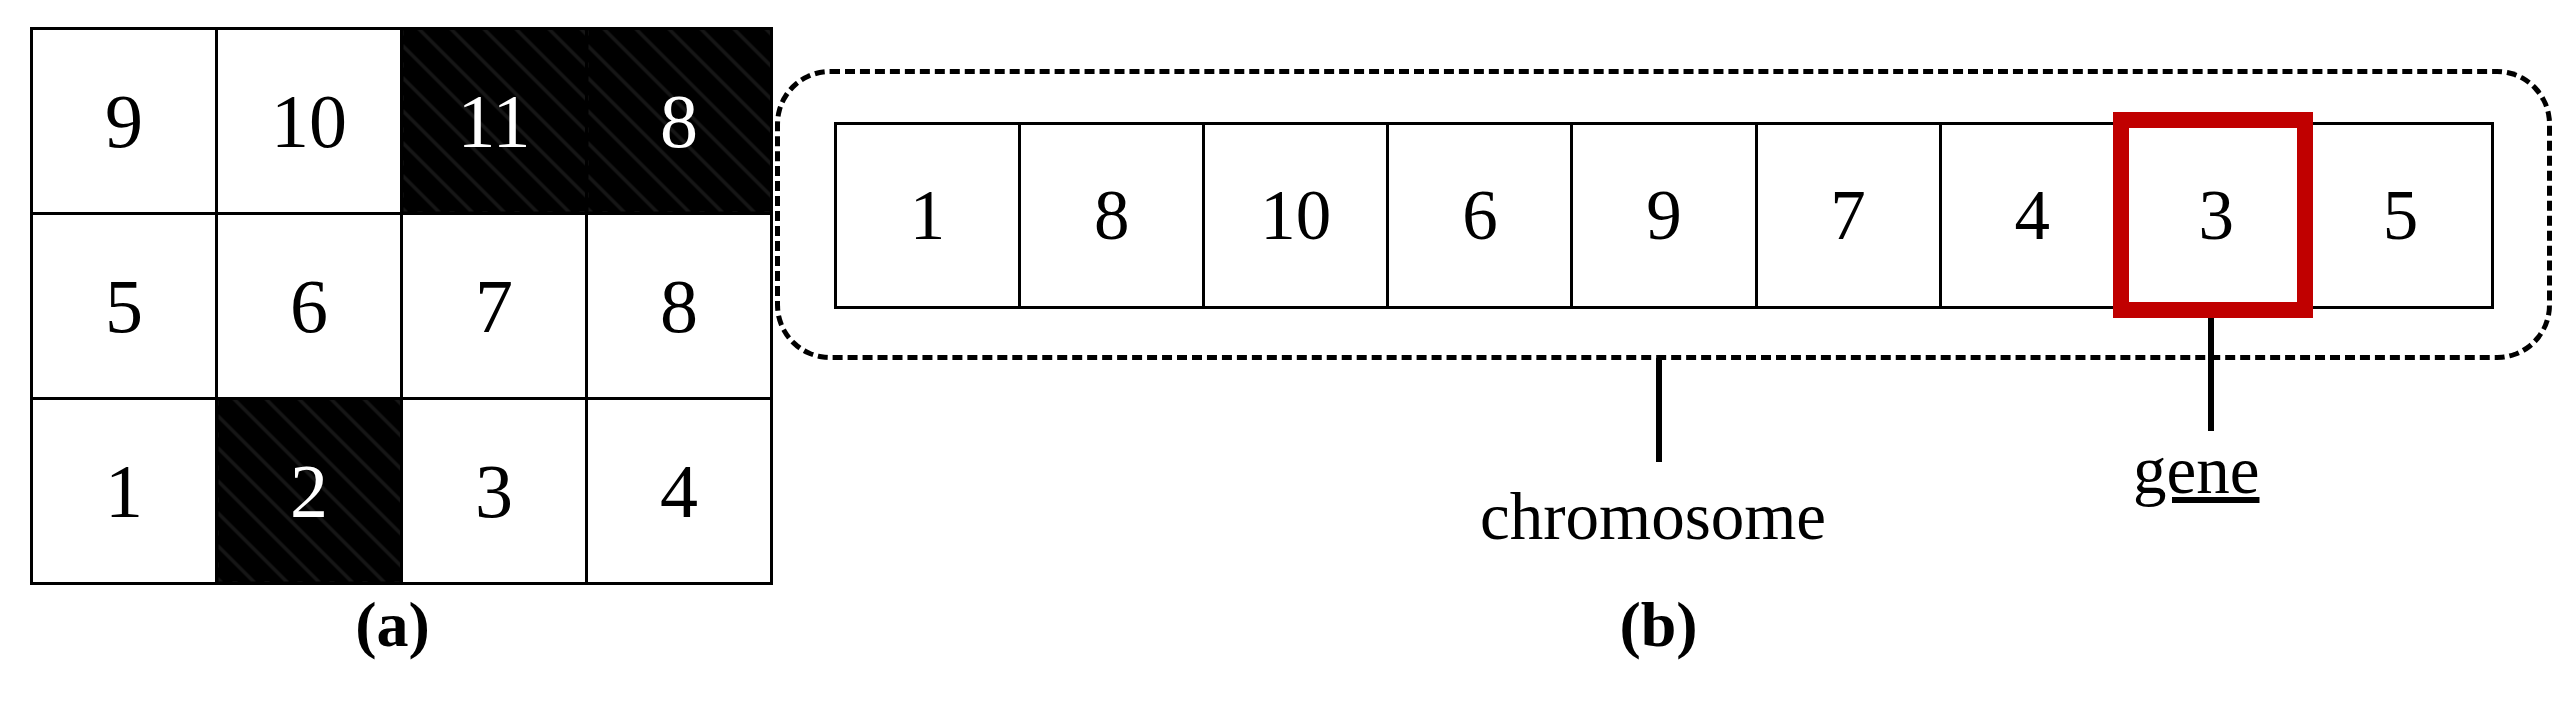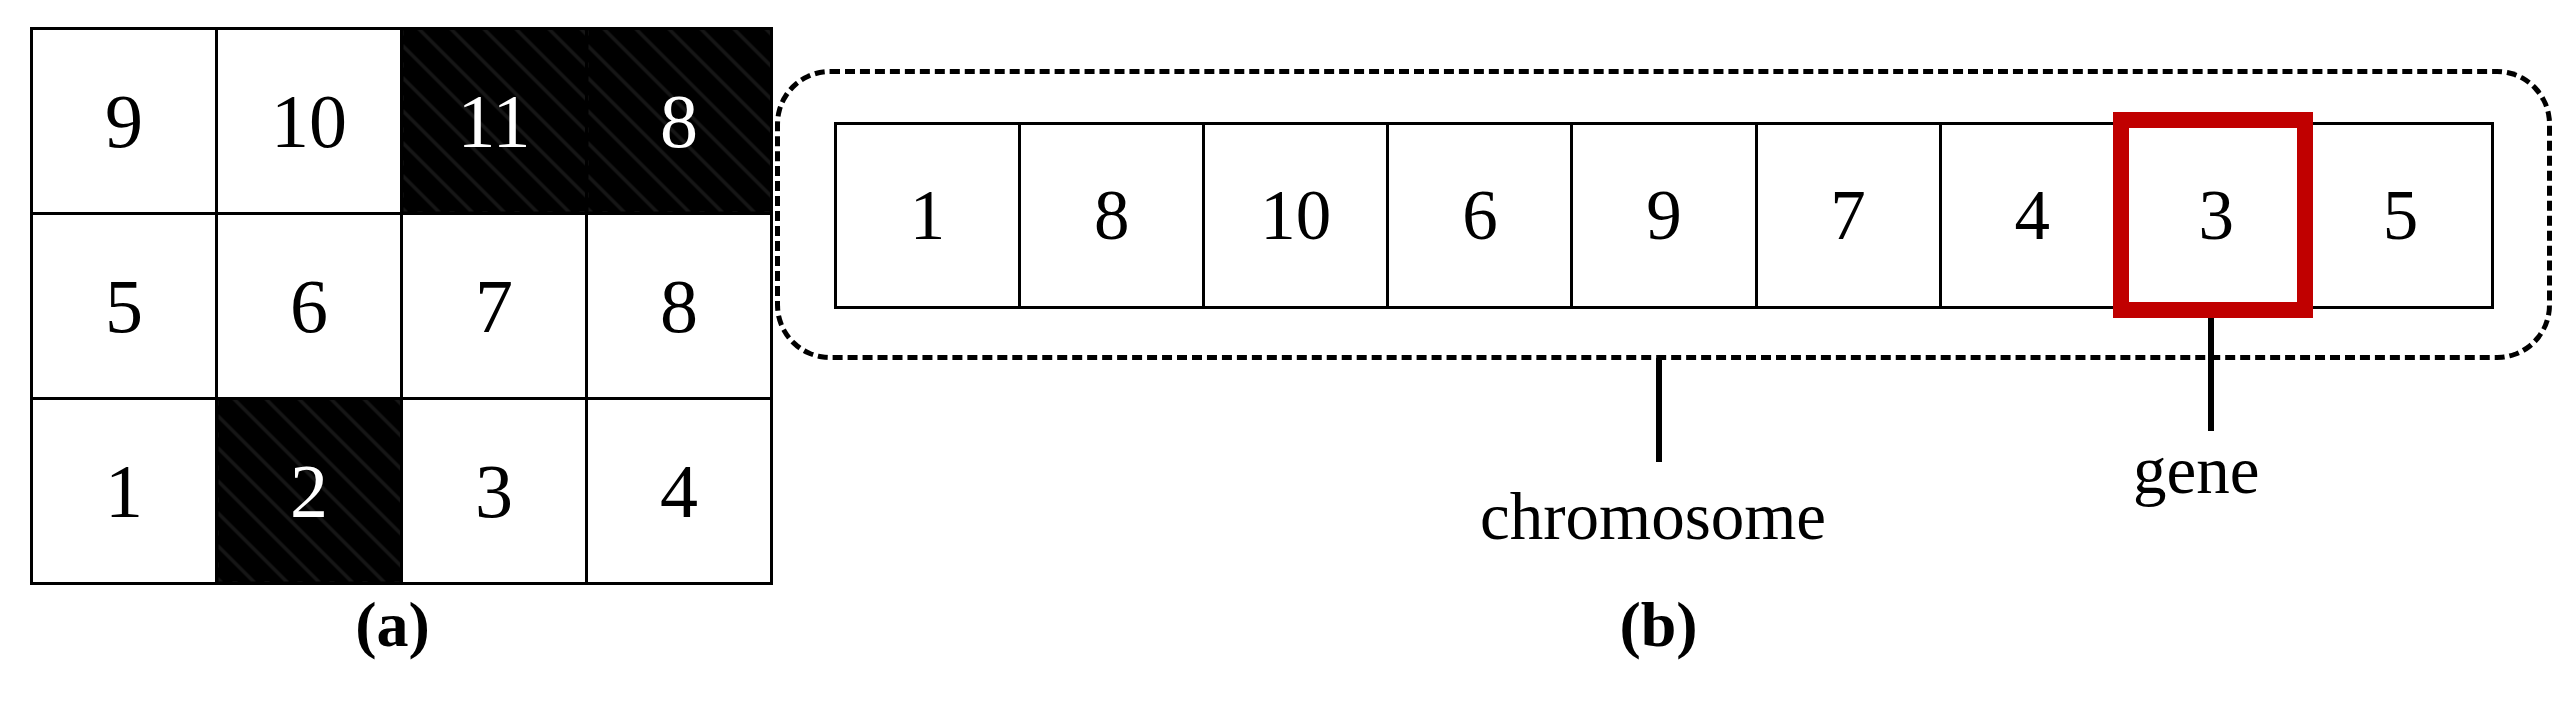--- a/index.html
+++ b/index.html
@@ -157,20 +157,21 @@
     white-space: nowrap;
   }
   #chromosome-label {
     left: 1480px;
     top: 476px;
     margin-top: 7px;
   }
   #gene-label {
     left: 2133px;
     top: 437px;
+    text-decoration: underline;
   }
 
   #caption-b {
     left: 1429px;
     top: 593px;
     width: 459px;
   }
 </style>
 </head>
 <body>

